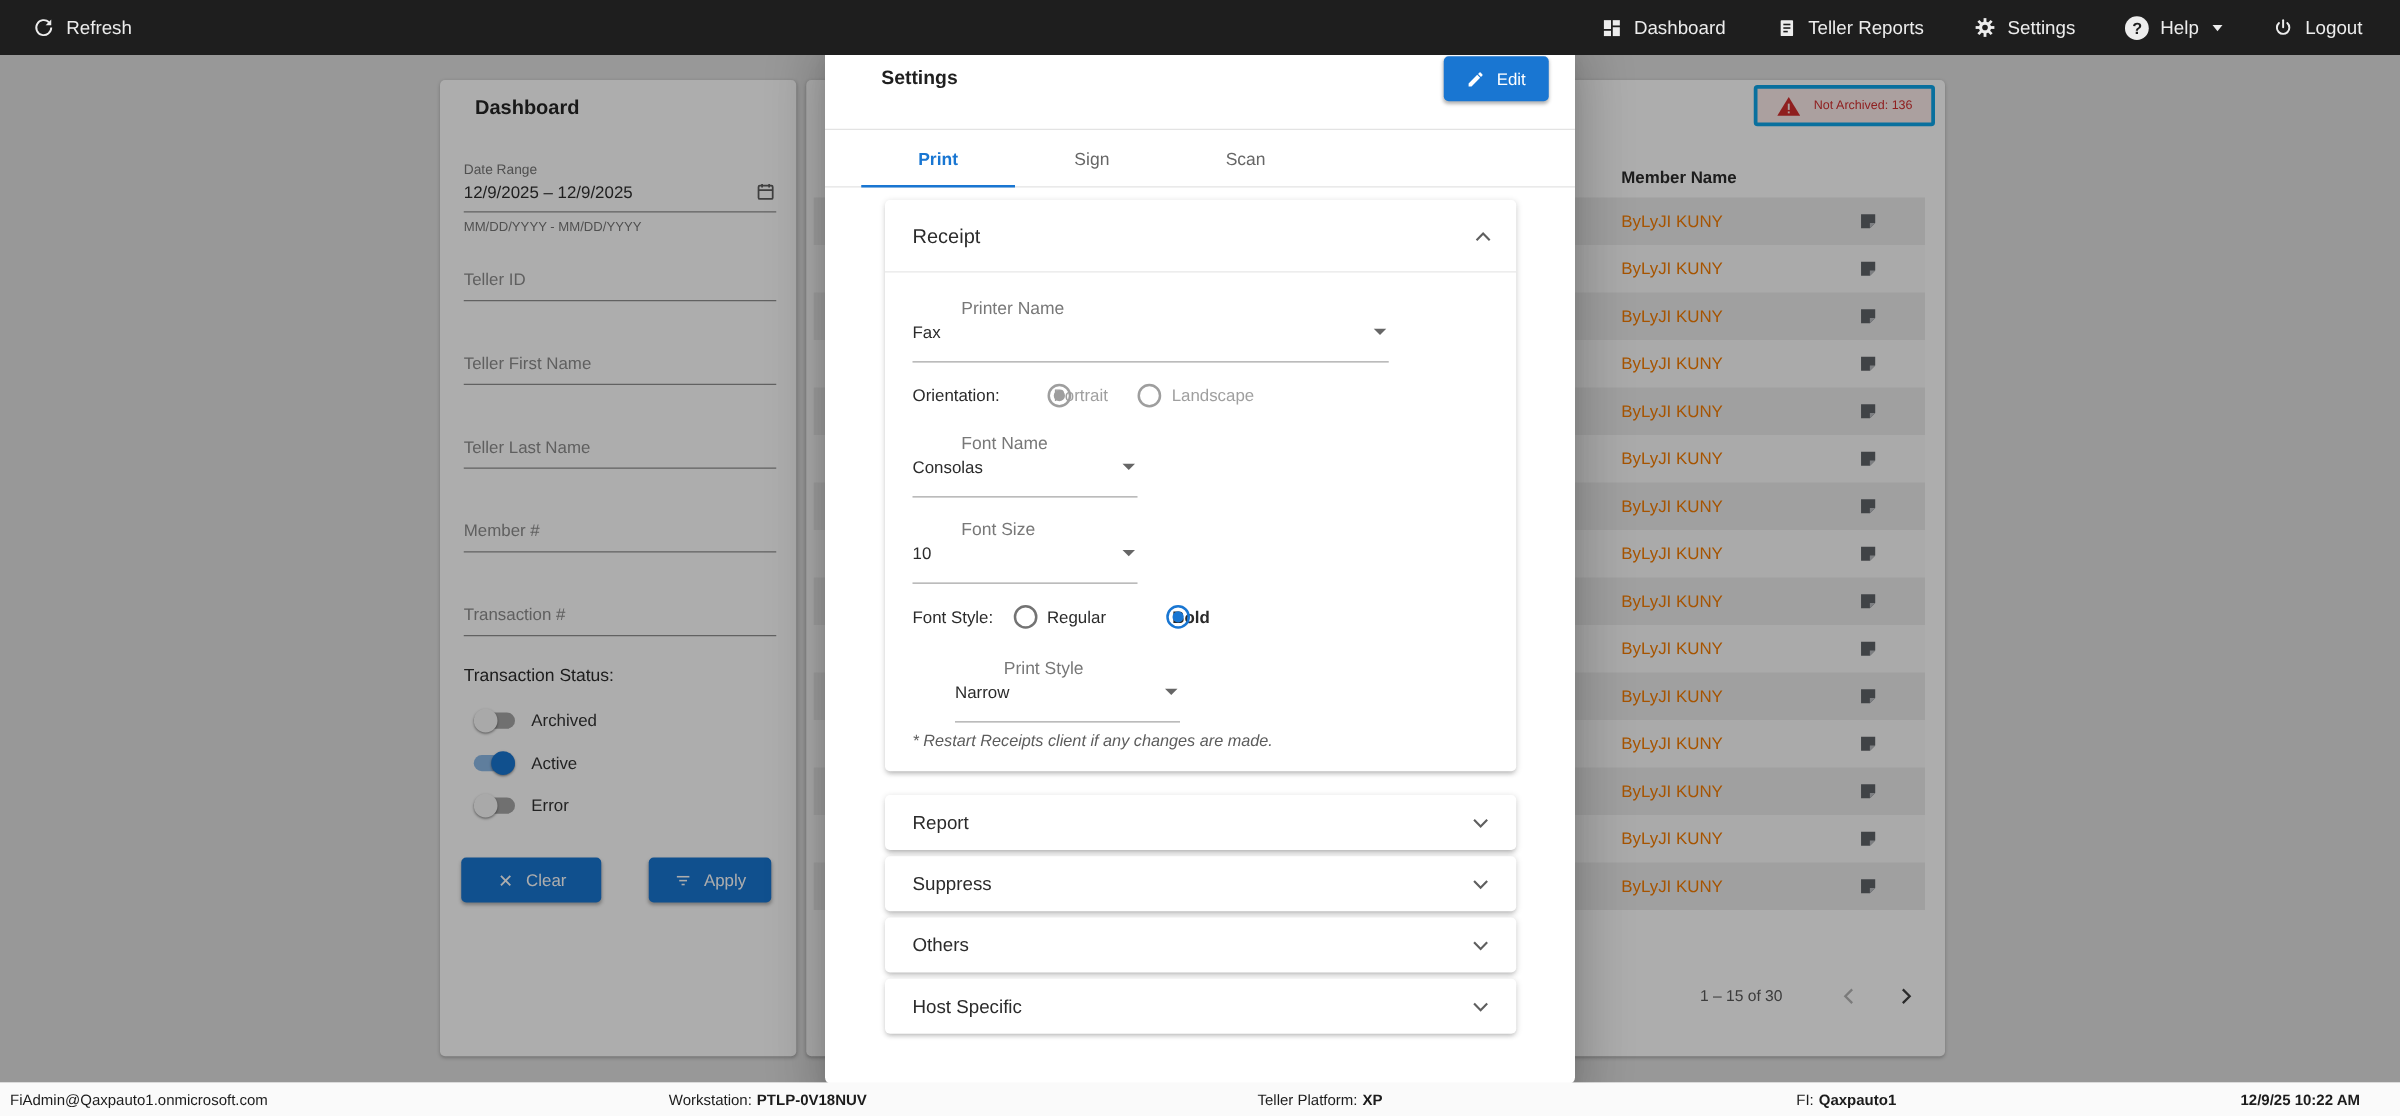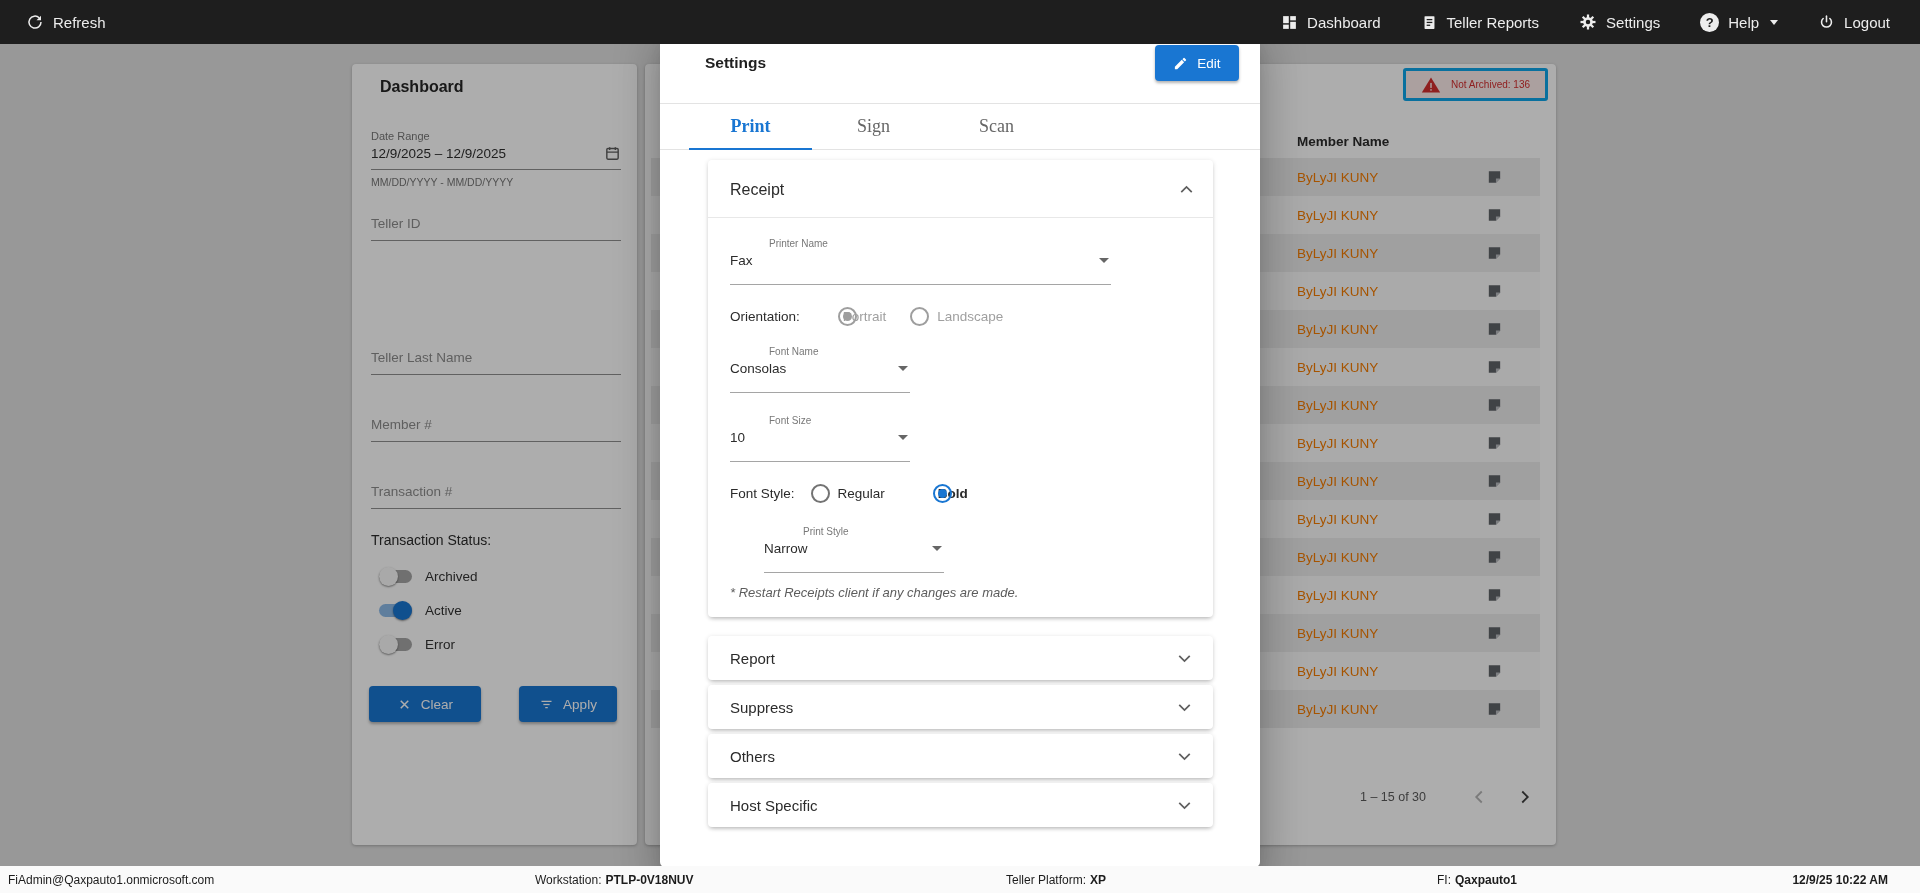--- a/index.html
+++ b/index.html
@@ -81,38 +81,38 @@
 
   
   .modal { position:absolute; left:660px; top:27px; width:600px; height:840px; background:#fff;
            border-radius:5px; z-index:200;
            box-shadow:0 11px 15px -7px rgba(0,0,0,.2),0 24px 38px 3px rgba(0,0,0,.14),0 9px 46px 8px rgba(0,0,0,.12); }
   .m-header { position:absolute; top:0; left:0; right:0; height:77px; border-bottom:1px solid #e3e3e3; }
   .m-title { position:absolute; left:45px; top:27px; font-size:15.5px; font-weight:bold; color:#1f1f1f; }
   .btn-edit { position:absolute; right:21px; top:18px; width:84px; height:36px; }
   .m-tabs { position:absolute; top:77px; left:0; right:0; height:46px; border-bottom:1px solid #e3e3e3;
             display:flex; padding-left:29px; }
-  .m-tab { width:123px; display:flex; align-items:center; justify-content:center; font-size:18px;
-           color:#666; position:relative; background:none; border:none; font-family:Liberation Serif, serif; cursor:pointer; }
+  .m-tab { width:123px; display:flex; align-items:center; justify-content:center; font-size:14px;
+           color:#666; position:relative; background:none; border:none; font-family:Liberation Sans, sans-serif; cursor:pointer; }
   .m-tab.active { color:#1976d2; font-weight:bold; }
   .m-tab.active::after { content:""; position:absolute; left:0; right:0; bottom:-1px; height:2px; background:#1976d2; }
 
   .panel-shadow { background:#fff; border-radius:4px;
                   box-shadow:0 3px 4px -2px rgba(0,0,0,.22),0 1px 5px rgba(0,0,0,.14); }
   .receipt-card { position:absolute; left:48px; top:133px; width:505px; height:457px; }
   .rc-title { position:absolute; left:22px; top:21px; font-size:16px; color:#2b2b2b; }
   .rc-chevbtn { position:absolute; right:16px; top:19px; background:none; border:none; cursor:pointer; display:flex; }
   .rc-divider { position:absolute; top:57px; left:0; right:0; height:1px; background:#e8e8e8; }
 
   .sel { position:absolute; left:22px; }
   .sel-printer { top:78px;  width:381px; }
   .sel-fontname { top:186px; width:180px; }
   .sel-fontsize { top:255px; width:180px; }
   .sel-printstyle { top:366px; width:180px;margin-left:34px; }
-  .sel-label { font-size:10px; color:#787878;padding-left:39px; }
+  .sel-label { font-size:14px; color:#787878;padding-left:39px; }
   .sel-value-row { display:flex; align-items:center; justify-content:space-between;
                    border-bottom:1px solid #a5a5a5; padding:4px 2px 16px 0; cursor:pointer; }
   .sel-value { font-size:13.5px; color:#2b2b2b; }
   .arrow-down { width:0; height:0; border-left:5px solid transparent; border-right:5px solid transparent;
                 border-top:5.5px solid #666; }
 
   .radio { width:19px; height:19px; border:2px solid #737373; border-radius:50%;
            position:relative; flex:none; background:none; cursor:pointer; }
   .radio.sel { border-color:#1976d2; }
   .radio.sel::after { content:""; position:absolute; inset:3px; border-radius:50%; background:#1976d2; }
@@ -214,20 +214,23 @@
               <path d="M8 3v4M16 3v4M4 10h16"></path>
           </svg>
         </button>
       </div>
       <div class="f-hint">MM/DD/YYYY - MM/DD/YYYY</div>
     </div>
 
     <div class="fb-input fb-i1">
       <input placeholder="Teller ID" style="">
     </div>
+    <div class="fb-input fb-i2">
+      <input placeholder="Teller First Name" style="">
+    </div>
     <div class="fb-input fb-i3">
       <input placeholder="Teller Last Name" style="">
     </div>
     <div class="fb-input fb-i4">
       <input placeholder="Member #" style="">
     </div>
     <div class="fb-input fb-i5">
       <input placeholder="Transaction #" style="">
     </div>
 

